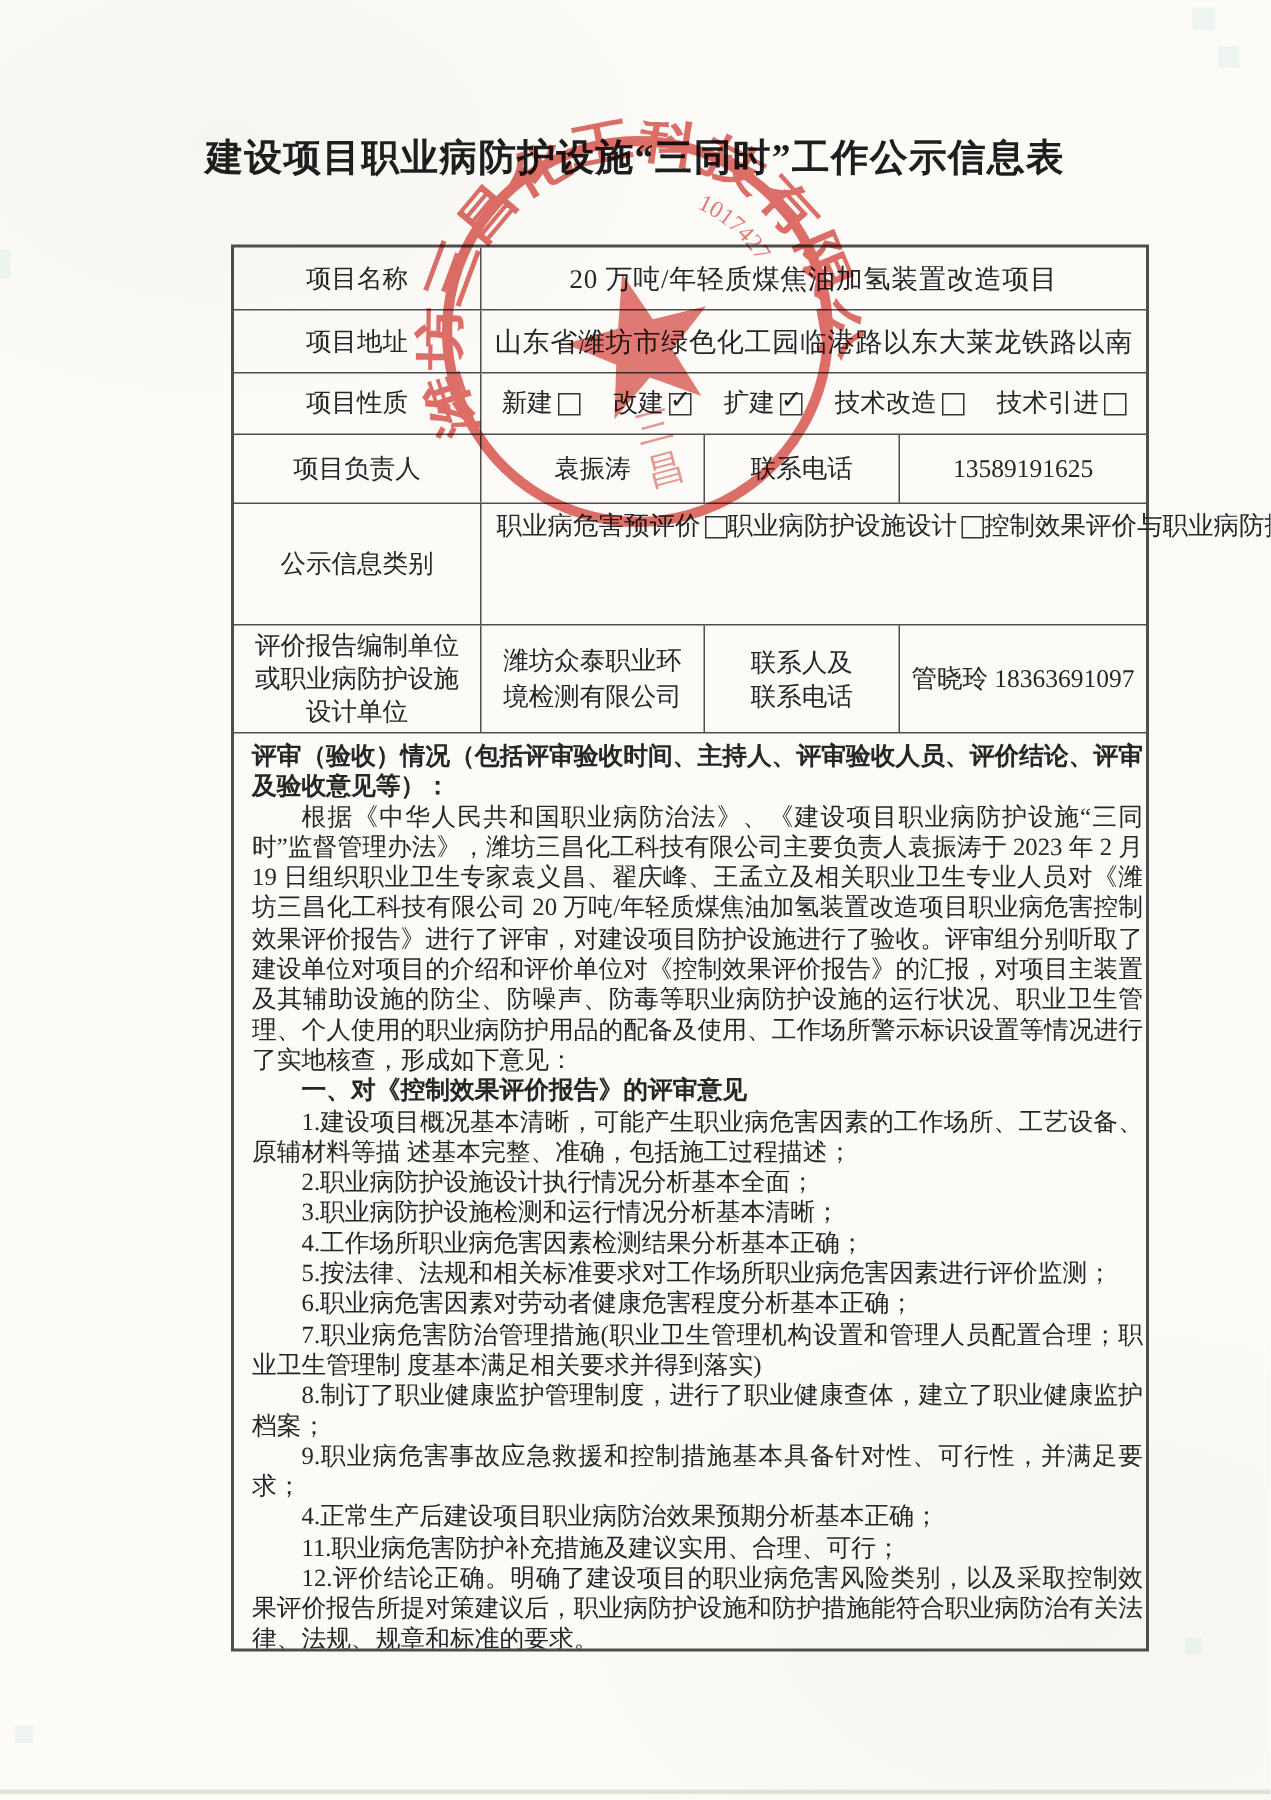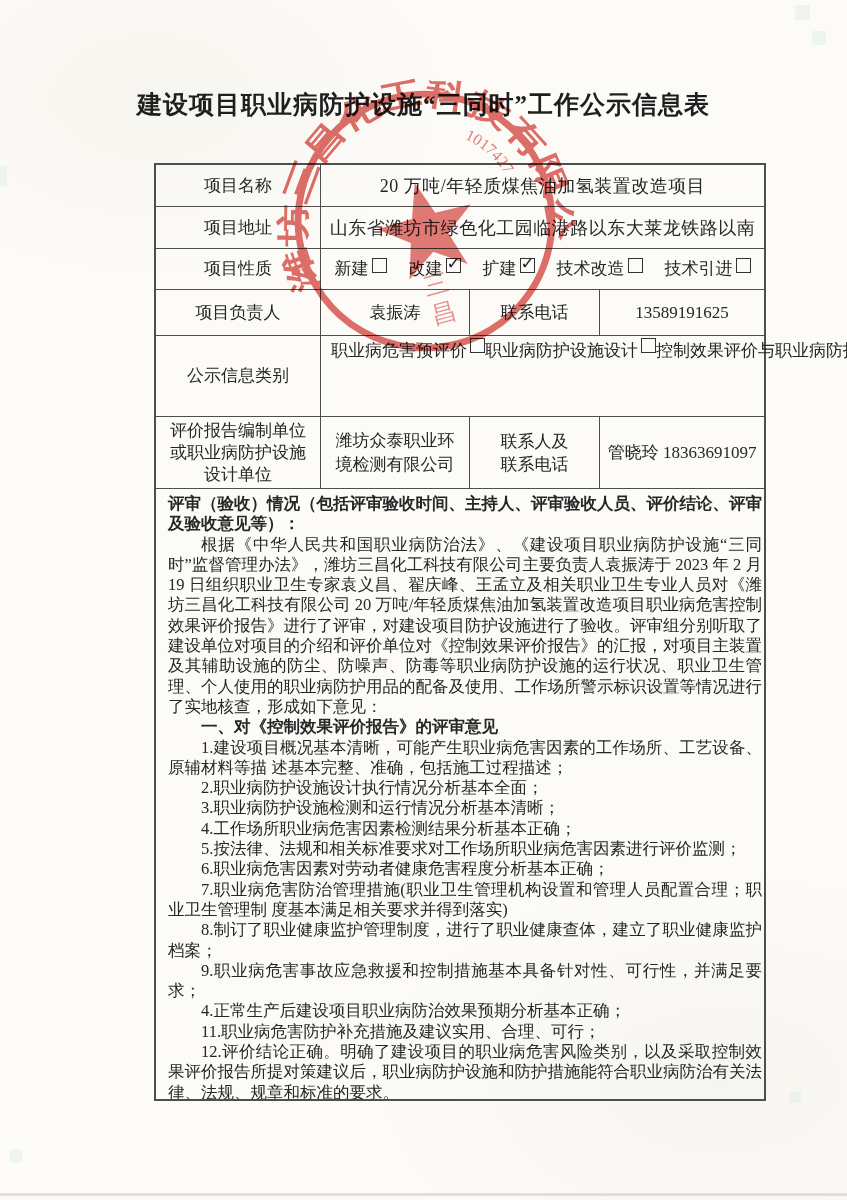--- a/index.html
+++ b/index.html
@@ -30,21 +30,21 @@
     text-align:center;font-size:17px;padding:2px 6px;line-height:22px;
   }
   .cell:last-child{border-right:none}
   .c-label{width:165px;flex:none}
   .c-val{flex:1}
   .c-mid{width:149px;flex:none}
   .c-mid2{width:130px;flex:none}
   .h42{height:42px}.h41{height:41px}.h46{height:46px}.h81{height:81px}.h72{height:72px}
   .big-val{font-size:18px;letter-spacing:.5px}
   .nature-cell{gap:22px;justify-content:center}
-  .opt{display:inline-flex;gap:3px;white-space:nowrap}
+  .opt{display:inline-flex;align-items:center;gap:3px;white-space:nowrap}
   .cb{
     width:15px;height:15px;border:1.8px solid #333;display:inline-block;
     position:relative;box-sizing:border-box;background:transparent;flex:none;
   }
   .cb.checked::after{
     content:"✓";position:absolute;left:0px;top:-7px;font-size:17px;
     font-weight:bold;color:#222;font-family:"DejaVu Sans",sans-serif;
   }
   .cat-cell{flex-direction:row;align-items:flex-start;justify-content:center;
     padding-left:10px;text-align:left;line-height:26px}

